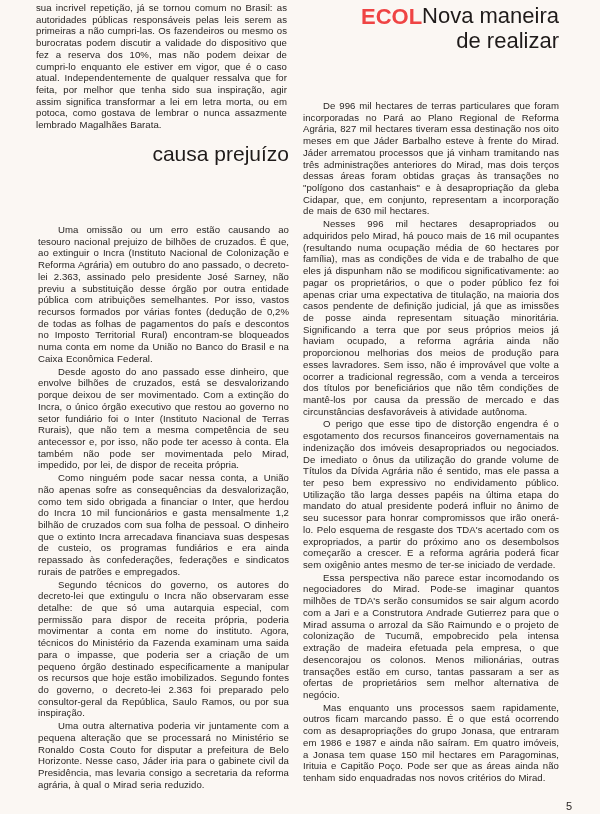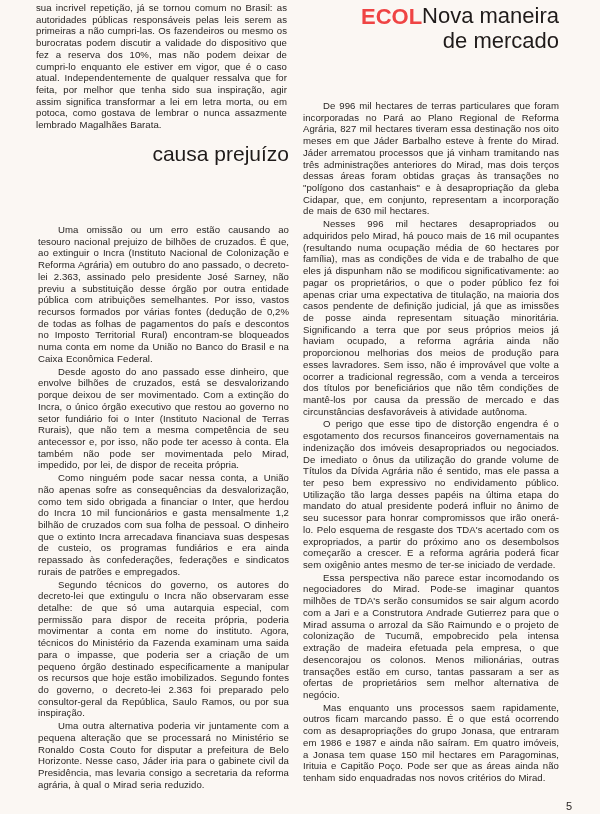--- a/index.html
+++ b/index.html
@@ -54,21 +54,21 @@
   <div class="col left2">
     <p>Uma omissão ou um erro estão causando ao tesouro nacional prejuizo de bilhões de cruzados. É que, ao extinguir o Incra (Instituto Nacional de Colonização e Reforma Agrária) em outubro do ano passado, o decreto-lei 2.363, assinado pelo presidente José Sarney, não previu a substituição desse órgão por outra entidade pública com atribuições semelhantes. Por isso, vastos recursos formados por várias fontes (dedução de 0,2% de todas as folhas de pagamentos do país e descontos no Imposto Territorial Rural) encontram-se bloqueados numa conta em nome da União no Banco do Brasil e na Caixa Econômica Federal.</p>
     <p>Desde agosto do ano passado esse dinheiro, que envolve bilhões de cruzados, está se desvalorizando porque deixou de ser movimentado. Com a extinção do Incra, o único órgão executivo que restou ao governo no setor fundiário foi o Inter (Instituto Nacional de Terras Rurais), que não tem a mesma competência de seu antecessor e, por isso, não pode ter acesso à conta. Ela também não pode ser movimentada pelo Mirad, impedido, por lei, de dispor de receita própria.</p>
     <p>Como ninguém pode sacar nessa conta, a União não apenas sofre as consequências da desvalorização, como tem sido obrigada a financiar o Inter, que herdou do Incra 10 mil funcionários e gasta mensalmente 1,2 bilhão de cruzados com sua folha de pessoal. O dinheiro que o extinto Incra arrecadava financiava suas despesas de custeio, os programas fundiários e era ainda repassado às confederações, federações e sindicatos rurais de patrões e empregados.</p>
     <p>Segundo técnicos do governo, os autores do decreto-lei que extingulu o Incra não observaram esse detalhe: de que só uma autarquia especial, com permissão para dispor de receita própria, poderia movimentar a conta em nome do instituto. Agora, técnicos do Ministério da Fazenda examinam uma saida para o impasse, que poderia ser a criação de um pequeno órgão destinado especificamente a manipular os recursos que hoje estão imobilizados. Segundo fontes do governo, o decreto-lei 2.363 foi preparado pelo consultor-geral da República, Saulo Ramos, ou por sua inspiração.</p>
     <p>Uma outra alternativa poderia vir juntamente com a pequena alteração que se processará no Ministério se Ronaldo Costa Couto for disputar a prefeitura de Belo Horizonte. Nesse caso, Jáder iria para o gabinete civil da Presidência, mas levaria consigo a secretaria da reforma agrária, à qual o Mirad seria reduzido.</p>
   </div>
 
   <h2 class="headline h-right">
     <span>Nova maneira</span>
-    <span>de mercado</span>
+    <span>de realizar</span>
   </h2>
 
   <div class="col right">
     <p>De 996 mil hectares de terras particulares que foram incorporadas no Pará ao Plano Regional de Reforma Agrária, 827 mil hectares tiveram essa destinação nos oito meses em que Jáder Barbalho esteve à frente do Mirad. Jáder arrematou processos que já vinham tramitando nas três administrações anteriores do Mirad, mas dois terços dessas áreas foram obtidas graças às transações no "polígono dos castanhais" e à desapropriação da gleba Cidapar, que, em conjunto, representam a incorporação de mais de 630 mil hectares.</p>
     <p>Nesses 996 mil hectares desapropriados ou adquiridos pelo Mirad, há pouco mais de 16 mil ocupantes (resultando numa ocupação média de 60 hectares por família), mas as condições de vida e de trabalho de que eles já dispunham não se modificou significativamente: ao pagar os proprietários, o que o poder público fez foi apenas criar uma expectativa de titulação, na maioria dos casos pendente de definição judicial, já que as imissões de posse ainda representam situação minoritária. Significando a terra que por seus próprios meios já haviam ocupado, a reforma agrária ainda não proporcionou melhorias dos meios de produção para esses lavradores. Sem isso, não é improvável que volte a ocorrer a tradicional regressão, com a venda a terceiros dos títulos por beneficiários que não têm condições de mantê-los por causa da pressão de mercado e das circunstâncias desfavoráveis à atividade autônoma.</p>
     <p>O perigo que esse tipo de distorção engendra é o esgotamento dos recursos financeiros governamentais na indenização dos imóveis desapropriados ou negociados. De imediato o ônus da utilização do grande volume de Títulos da Dívida Agrária não é sentido, mas ele passa a ter peso bem expressivo no endividamento público. Utilização tão larga desses papéis na última etapa do mandato do atual presidente poderá influir no ânimo de seu sucessor para honrar compromissos que irão onerá-lo. Pelo esquema de resgaste dos TDA's acertado com os expropriados, a partir do próximo ano os desembolsos começarão a crescer. E a reforma agrária poderá ficar sem oxigênio antes mesmo de ter-se iniciado de verdade.</p>
     <p>Essa perspectiva não parece estar incomodando os negociadores do Mirad. Pode-se imaginar quantos milhões de TDA's serão consumidos se sair algum acordo com a Jari e a Construtora Andrade Gutierrez para que o Mirad assuma o arrozal da São Raimundo e o projeto de colonização de Tucumã, empobrecido pela intensa extração de madeira efetuada pela empresa, o que desencorajou os colonos. Menos milionárias, outras transações estão em curso, tantas passaram a ser as ofertas de proprietários sem melhor alternativa de negócio.</p>
     <p>Mas enquanto uns processos saem rapidamente, outros ficam marcando passo. É o que está ocorrendo com as desapropriações do grupo Jonasa, que entraram em 1986 e 1987 e ainda não saíram. Em quatro imóveis, a Jonasa tem quase 150 mil hectares em Paragominas, Irituia e Capitão Poço. Pode ser que as áreas ainda não tenham sido enquadradas nos novos critérios do Mirad.</p>
   </div>
 

